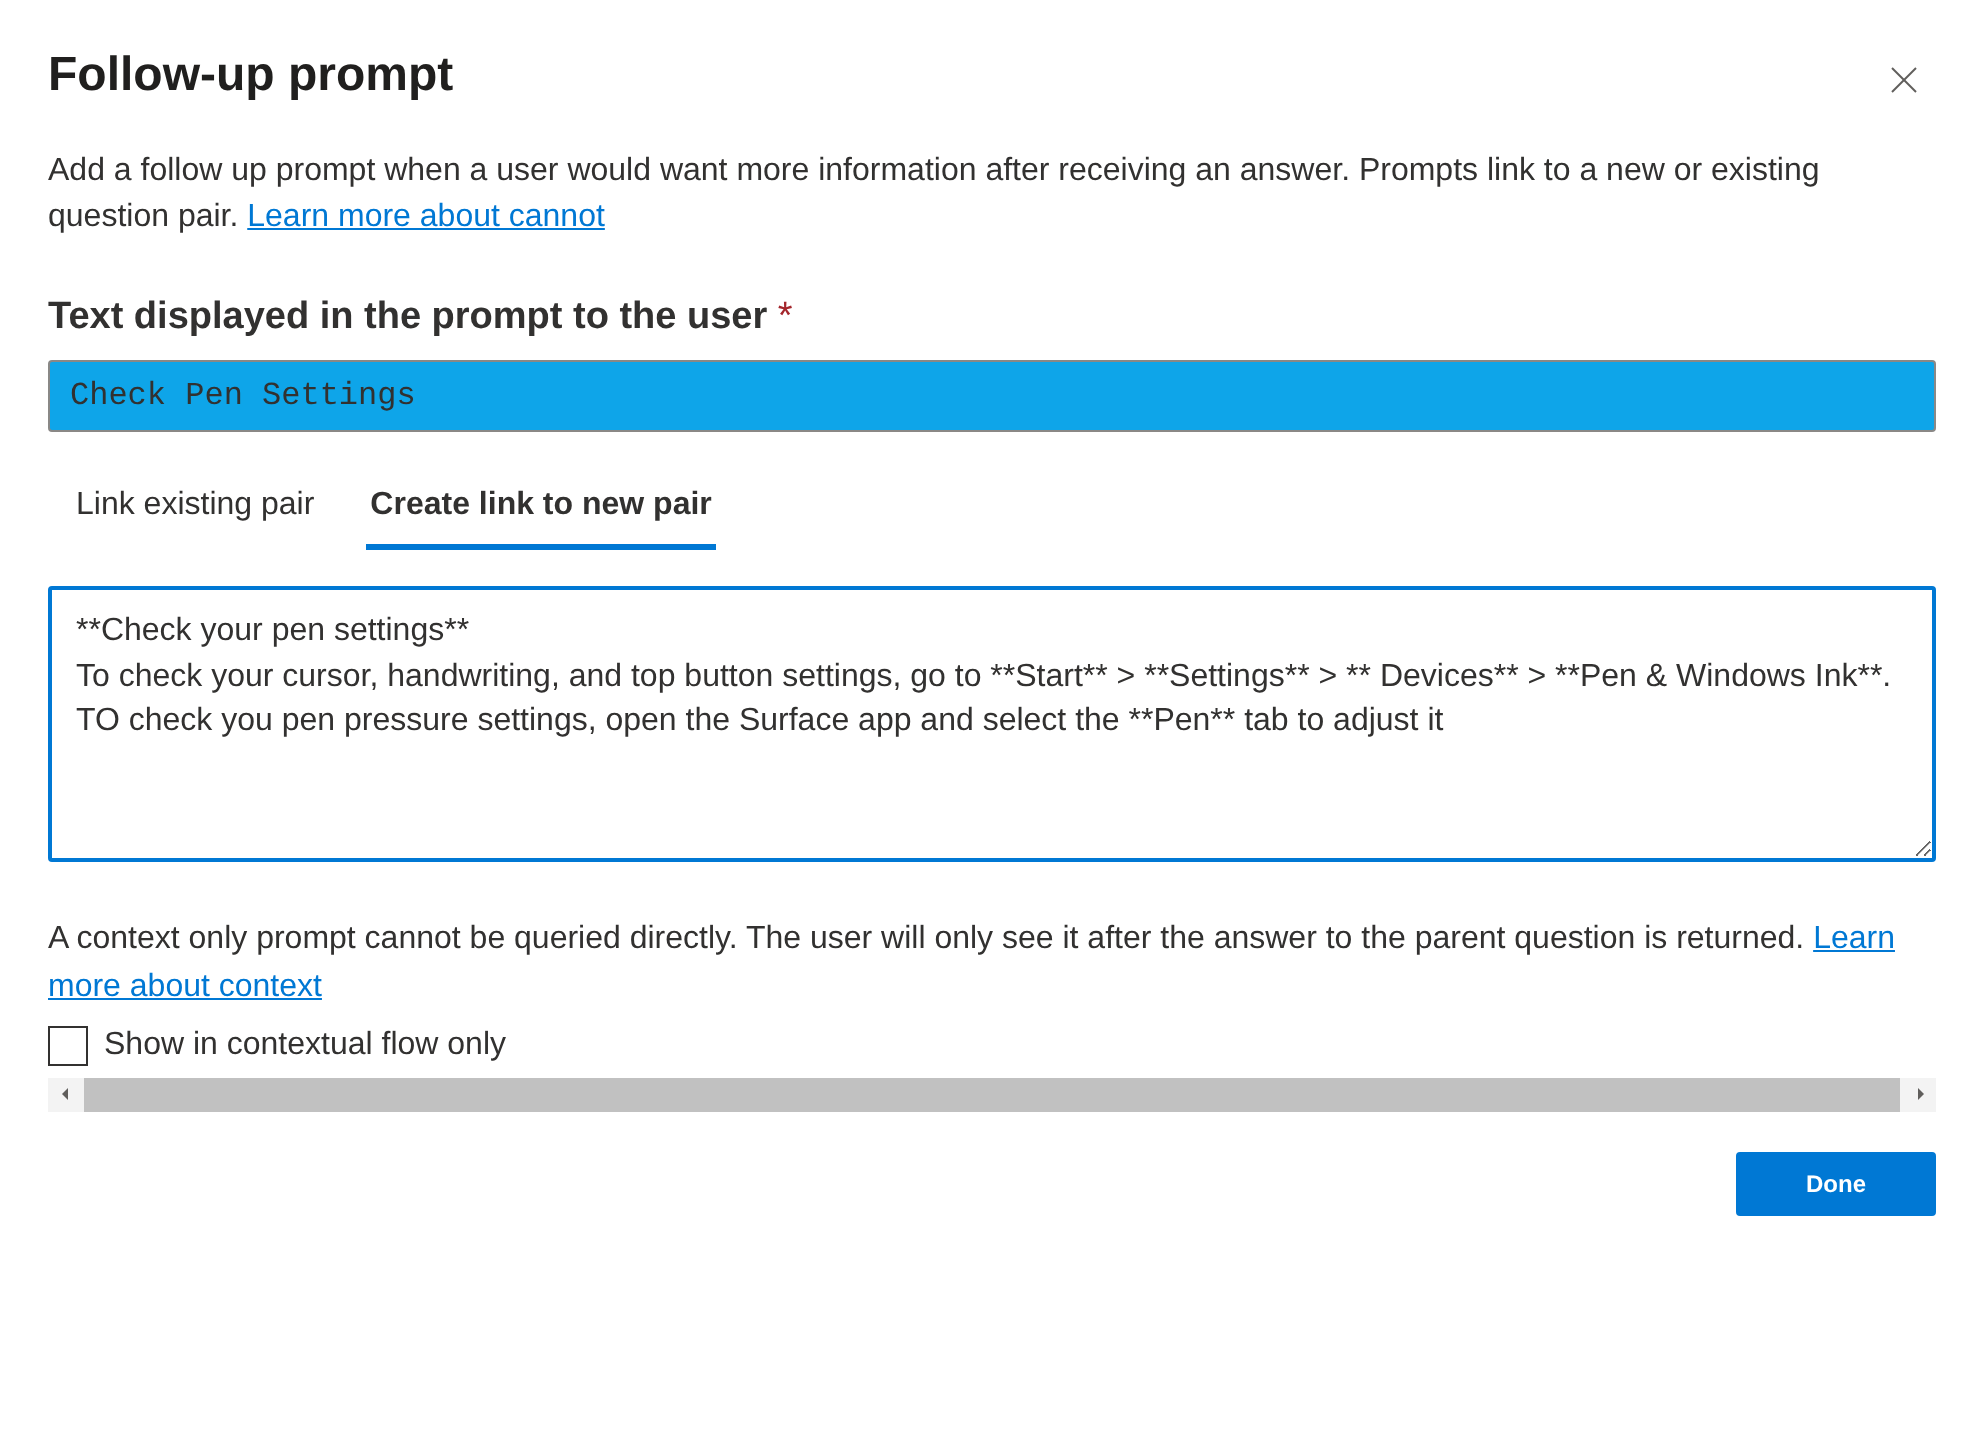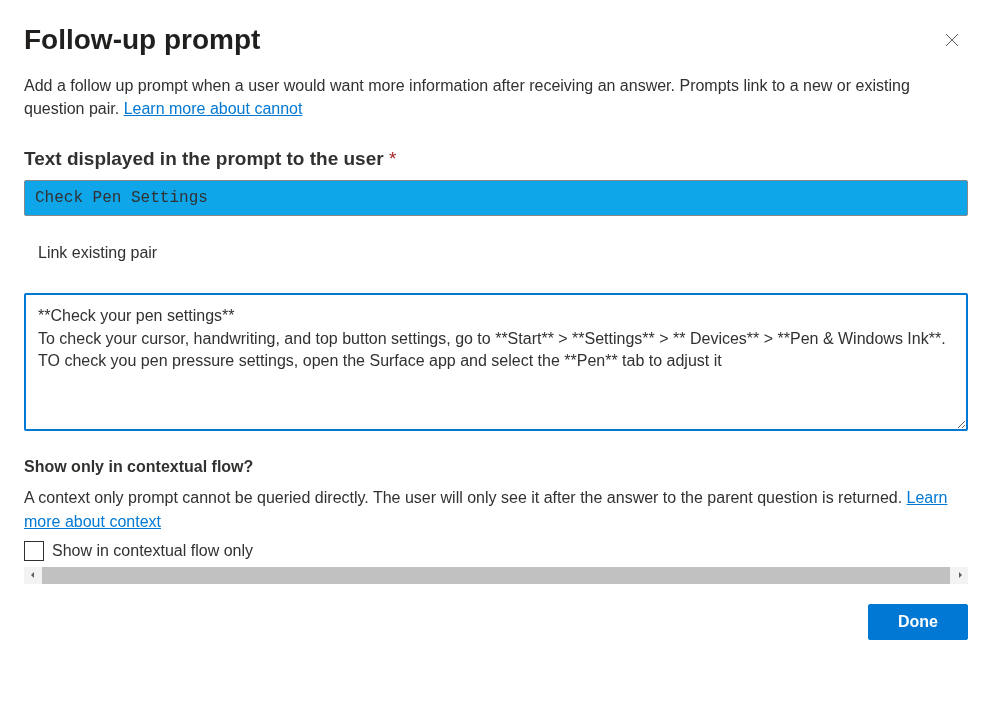--- a/index.html
+++ b/index.html
@@ -21,21 +21,21 @@
     position: relative;
     height: 100%;
   }
   .header {
     display: flex;
     justify-content: space-between;
     align-items: flex-start;
     margin-bottom: 18px;
   }
   .title {
-    font-size: 28px;
+    font-size: 24px;
     font-weight: 600;
     color: #201f1e;
   }
   .close-btn {
     width: 32px;
     height: 32px;
     display: flex;
     align-items: center;
     justify-content: center;
     cursor: pointer;
@@ -171,21 +171,21 @@
     margin: 0 1px;
   }
   .footer {
     display: flex;
     justify-content: flex-end;
     gap: 10px;
   }
   .btn {
     min-width: 100px;
     padding: 8px 16px;
-    font-size: 16px;
+    font-size: 12px;
     font-weight: 600;
     font-family: inherit;
     border-radius: 2px;
     cursor: pointer;
   }
   .btn-primary {
     background: #0078d4;
     color: #fff;
     border: 1px solid #0078d4;
   }
@@ -216,26 +216,26 @@
   </p>
 
   <div class="field-label">
     <span>Text displayed in the prompt to the user</span>
     <span class="required"> *</span>
   </div>
   <input type="text" class="text-input" value="Check Pen Settings" style="">
 
   <div class="tabs">
     <button class="tab">Link existing pair</button>
+    <button class="tab active">Create link to new pair</button>
   </div>
 
   <textarea class="textarea" style="">**Check your pen settings**
 To check your cursor, handwriting, and top button settings, go to **Start** &gt; **Settings** &gt; ** Devices** &gt; **Pen &amp; Windows Ink**. TO check you pen pressure settings, open the Surface app and select the **Pen** tab to adjust it</textarea>
 
-  <div class="section-label">Show only in contextual flow?</div>
   <p class="context-text">
     <span>A context only prompt cannot be queried directly. The user will only see it after the answer to the parent question is returned.  </span>
     <a class="link">Learn more about context</a>
   </p>
 
   <div class="checkbox-row">
     <div class="checkbox"></div>
     <label class="checkbox-label">Show in contextual flow only</label>
   </div>
 

